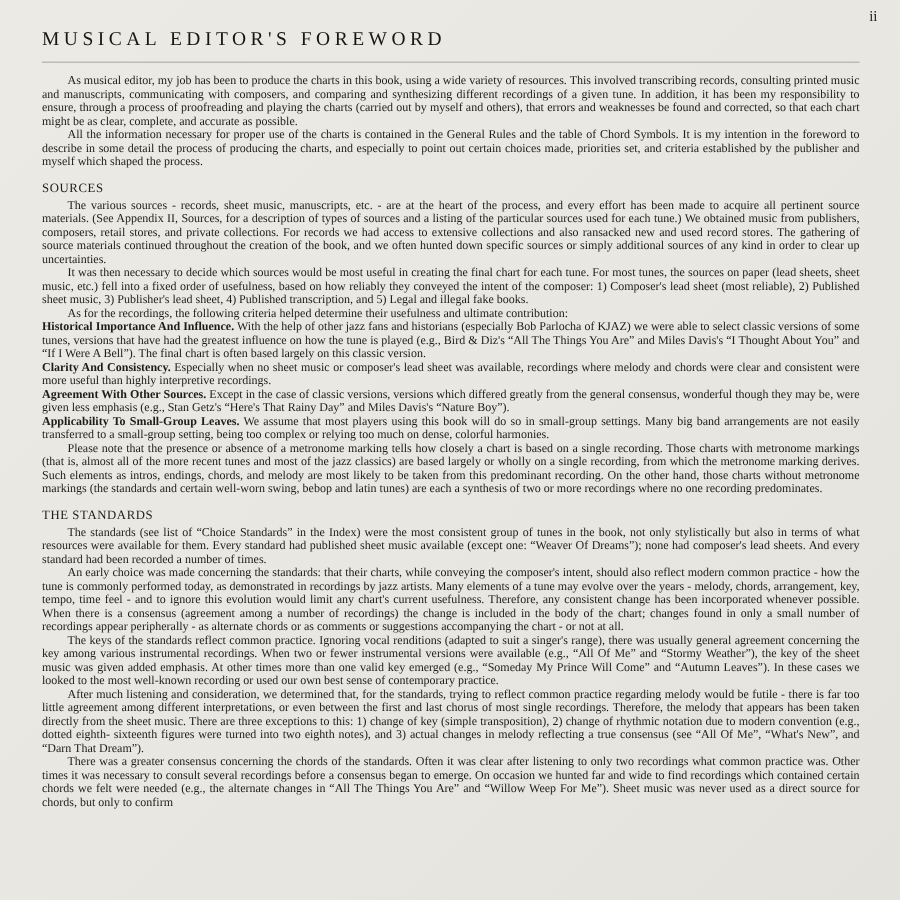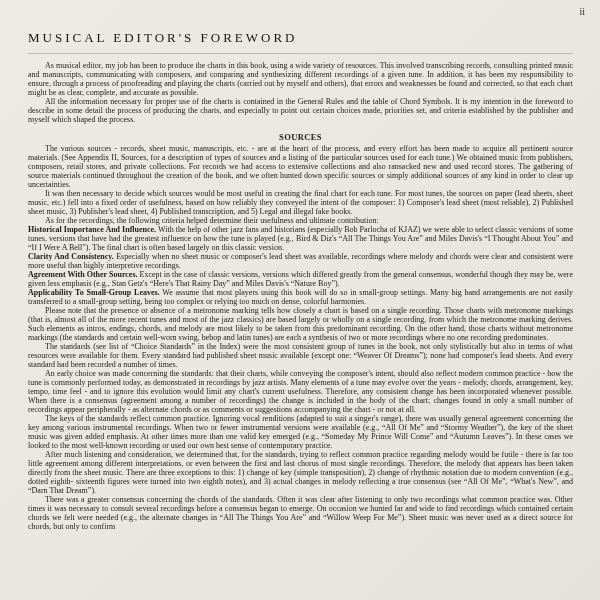--- a/index.html
+++ b/index.html
@@ -5,21 +5,21 @@
   html, body { margin: 0; padding: 0; }
   body {
     width: 600px; height: 600px;
     background: #9a9995;
     overflow: hidden;
     font-family: "Liberation Serif", "DejaVu Serif", serif;
   }
   .page {
     width: 600px; height: 600px;
     box-sizing: border-box;
-    padding: 22px 27px 10px 28px;
+    padding: 10px 27px 10px 28px;
     background: linear-gradient(135deg, #eceae5 0%, #e8e7e1 55%, #e3e2dc 100%);
     color: #1d1c1a;
     position: relative;
     overflow: hidden;
   }
   .page-number {
     position: absolute;
     top: 6px; right: 15px;
     font-size: 10px;
     color: #2a2926;
@@ -33,24 +33,23 @@
     margin: 8px 0 0 0;
     text-align: left;
     font-size: 13px;
     font-weight: normal;
     letter-spacing: 3px;
     color: #17161:.4;
     color: #171614;
   }
   .section-heading {
     font-size: 8.5px;
-    font-weight: bold;
+    font-weight: normal;
     letter-spacing: 0.4px;
     margin: 8px 0 2px 0;
-    text-align: center;
   }
   .body-p {
     margin: 0;
     font-size: 8px;
     line-height: 9px;
     text-align: justify;
     text-indent: 17px;
   }
   .crit { text-indent: 0; }
   .runin {
@@ -93,20 +92,21 @@
     </p>
     <p class="body-p crit">
       <span class="runin">Applicability To Small-Group Leaves.</span>
       <span>We assume that most players using this book will do so in small-group settings. Many big band arrangements are not easily transferred to a small-group setting, being too complex or relying too much on dense, colorful harmonies.</span>
     </p>
 
     <p class="body-p">Please note that the presence or absence of a metronome marking tells how closely a chart is based on a single recording. Those charts with metronome markings (that is, almost all of the more recent tunes and most of the jazz classics) are based largely or wholly on a single recording, from which the metronome marking derives. Such elements as intros, endings, chords, and melody are most likely to be taken from this predominant recording. On the other hand, those charts without metronome markings (the standards and certain well-worn swing, bebop and latin tunes) are each a synthesis of two or more recordings where no one recording predominates.</p>
   </section>
 
   <section>
+    <h2 class="section-heading">THE STANDARDS</h2>
     <p class="body-p">The standards (see list of “Choice Standards” in the Index) were the most consistent group of tunes in the book, not only stylistically but also in terms of what resources were available for them. Every standard had published sheet music available (except one: “Weaver Of Dreams”); none had composer's lead sheets. And every standard had been recorded a number of times.</p>
     <p class="body-p">An early choice was made concerning the standards: that their charts, while conveying the composer's intent, should also reflect modern common practice - how the tune is commonly performed today, as demonstrated in recordings by jazz artists. Many elements of a tune may evolve over the years - melody, chords, arrangement, key, tempo, time feel - and to ignore this evolution would limit any chart's current usefulness. Therefore, any consistent change has been incorporated whenever possible. When there is a consensus (agreement among a number of recordings) the change is included in the body of the chart; changes found in only a small number of recordings appear peripherally - as alternate chords or as comments or suggestions accompanying the chart - or not at all.</p>
     <p class="body-p">The keys of the standards reflect common practice. Ignoring vocal renditions (adapted to suit a singer's range), there was usually general agreement concerning the key among various instrumental recordings. When two or fewer instrumental versions were available (e.g., “All Of Me” and “Stormy Weather”), the key of the sheet music was given added emphasis. At other times more than one valid key emerged (e.g., “Someday My Prince Will Come” and “Autumn Leaves”). In these cases we looked to the most well-known recording or used our own best sense of contemporary practice.</p>
     <p class="body-p">After much listening and consideration, we determined that, for the standards, trying to reflect common practice regarding melody would be futile - there is far too little agreement among different interpretations, or even between the first and last chorus of most single recordings. Therefore, the melody that appears has been taken directly from the sheet music. There are three exceptions to this: 1) change of key (simple transposition), 2) change of rhythmic notation due to modern convention (e.g., dotted eighth- sixteenth figures were turned into two eighth notes), and 3) actual changes in melody reflecting a true consensus (see “All Of Me”, “What's New”, and “Darn That Dream”).</p>
     <p class="body-p">There was a greater consensus concerning the chords of the standards. Often it was clear after listening to only two recordings what common practice was. Other times it was necessary to consult several recordings before a consensus began to emerge. On occasion we hunted far and wide to find recordings which contained certain chords we felt were needed (e.g., the alternate changes in “All The Things You Are” and “Willow Weep For Me”). Sheet music was never used as a direct source for chords, but only to confirm</p>
   </section>
 
 </div>
 
 </body></html>

